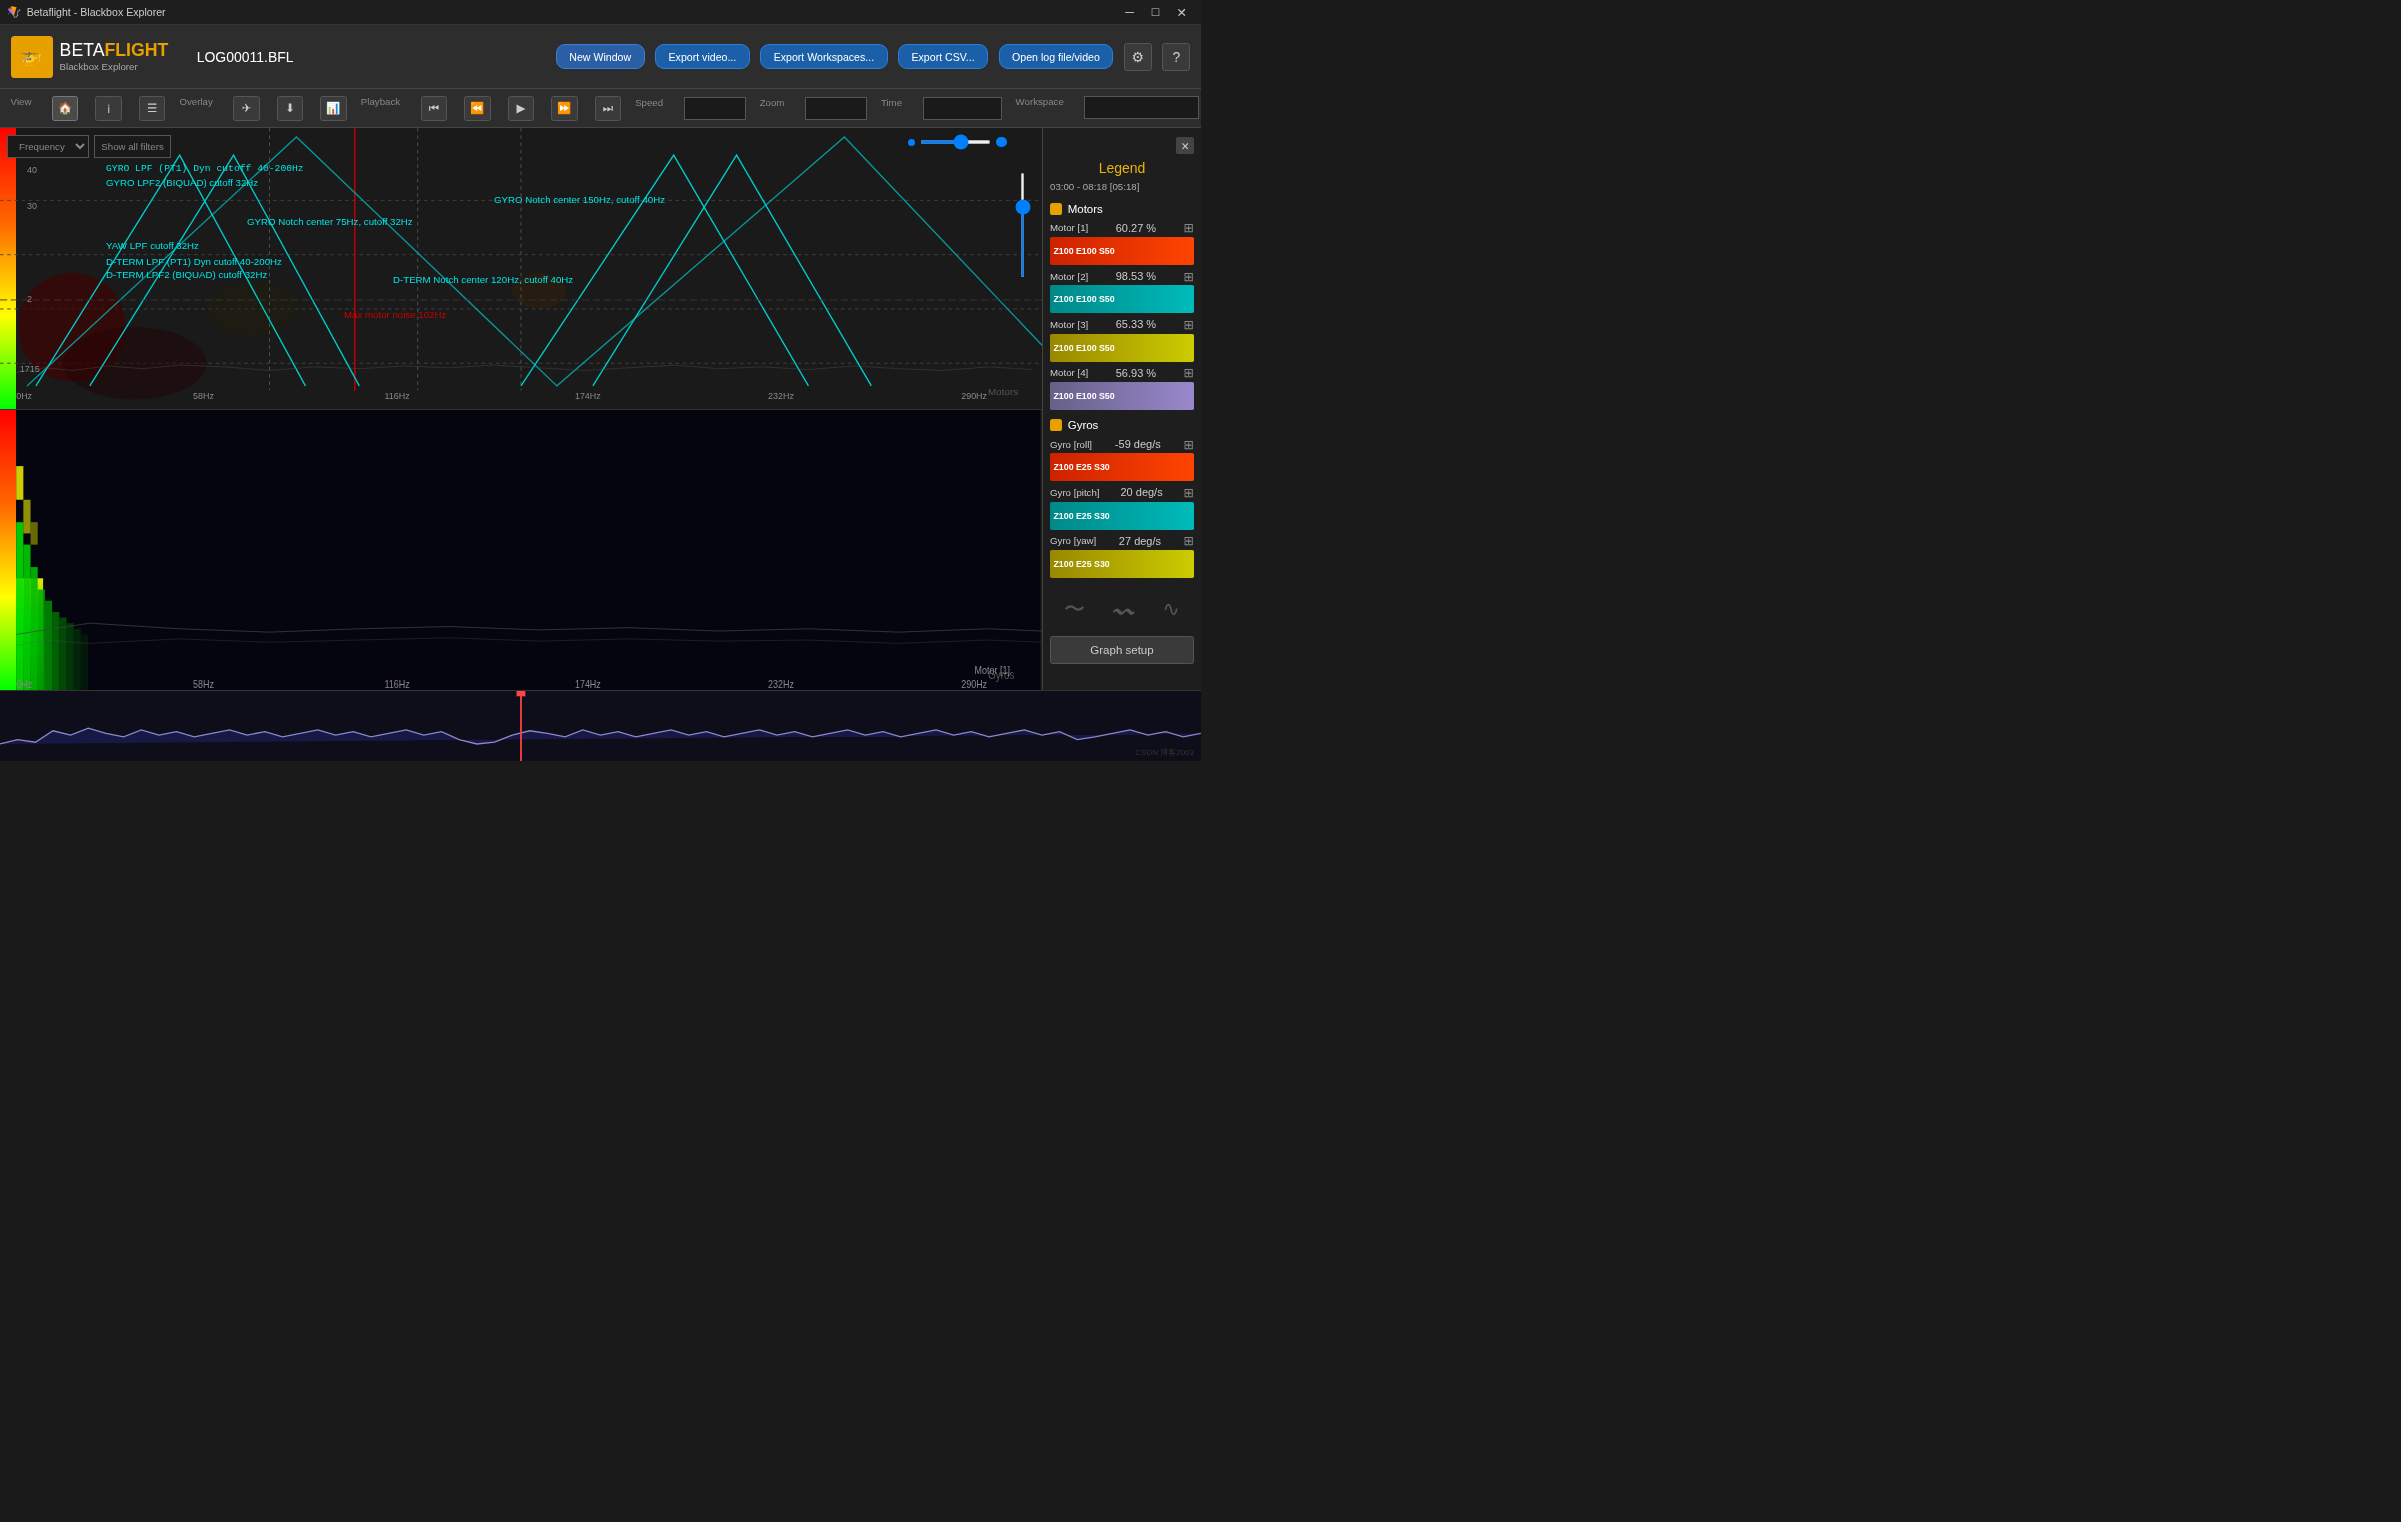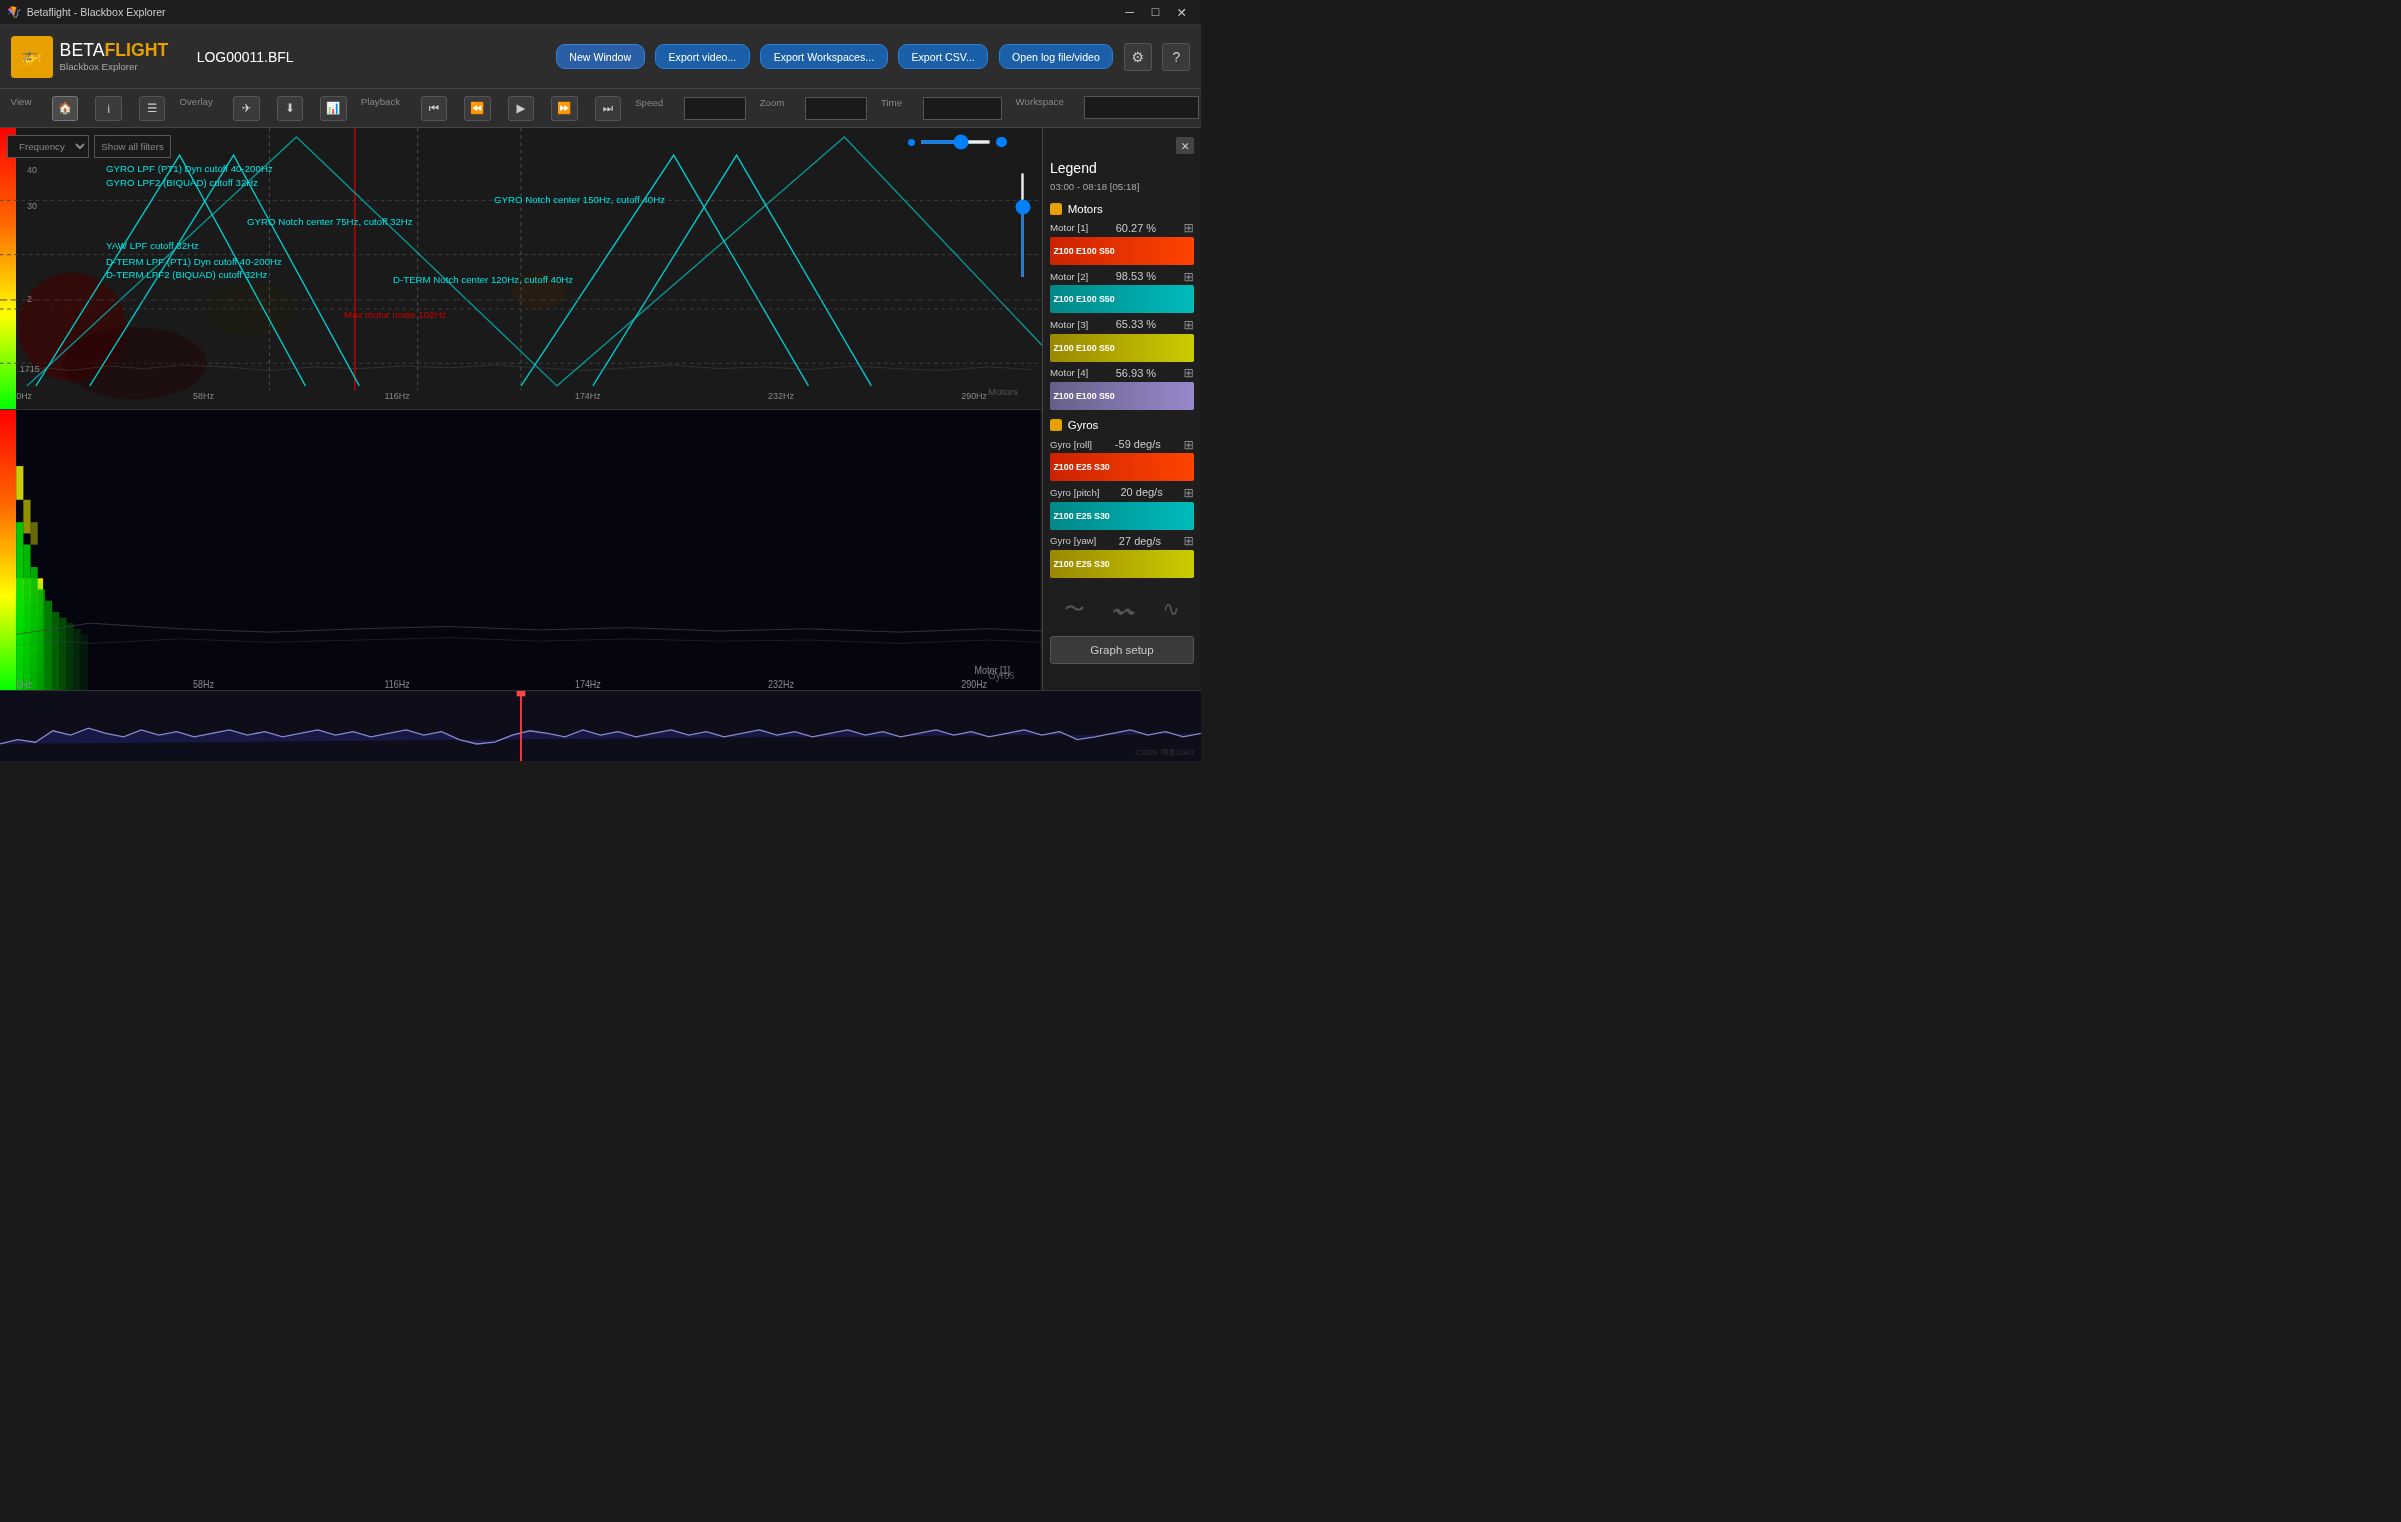--- a/index.html
+++ b/index.html
@@ -214,21 +214,21 @@
       background: #444;
       border: none;
       color: #ccc;
       width: 17.7px; height: 17.7px;
       cursor: pointer;
       font-size: 10.6px;
       display: flex; align-items: center; justify-content: center;
       border-radius: 1.8px;
       z-index: 20;
     }
-    .legend-title { font-size: 14px; color: #ffffff; margin-bottom: 5.3px; }
+    .legend-title { font-size: 14px; color: #eab308; margin-bottom: 5.3px; text-align: center; }
     .legend-time { color: #aaa; font-size: 9.7px; margin-bottom: 10.6px; }
     .legend-section-title {
       display: flex; align-items: center; gap: 5.3px;
       margin-bottom: 5.3px; margin-top: 8.8px;
       font-size: 11.5px; color: #fff;
     }
     .legend-dot { width: 12.4px; height: 12.4px; border-radius: 2.6px; background: #e8a000; }
     .legend-item { margin-bottom: 3.5px; }
     .legend-item-header {
       display: flex; justify-content: space-between; align-items: center;
@@ -465,21 +465,21 @@
         <text x="18" y="300" fill="#888" font-size="10">0Hz</text>
         <text x="215" y="300" fill="#888" font-size="10">58Hz</text>
         <text x="428" y="300" fill="#888" font-size="10">116Hz</text>
         <text x="640" y="300" fill="#888" font-size="10">174Hz</text>
         <text x="855" y="300" fill="#888" font-size="10">232Hz</text>
         <text x="1070" y="300" fill="#888" font-size="10">290Hz</text>
 
         <text x="1100" y="295" fill="#555" font-size="11">Motors</text>
       </svg>
 
-      <div class="chart-label" style="top: 35px; left: 106px;">GYRO LPF (PT1) Dyn cutoff 40-200Hz</div>
+      <div class="chart-label" style="top: 35px; left: 106px; font-family: Liberation Mono, monospace;">GYRO LPF (PT1) Dyn cutoff 40-200Hz</div>
       <div class="chart-label" style="top: 49px; left: 106px;">GYRO LPF2 (BIQUAD) cutoff 32Hz</div>
       <div class="chart-label" style="top: 88px; left: 247px;">GYRO Notch center 75Hz, cutoff 32Hz</div>
       <div class="chart-label" style="top: 66px; left: 494px;">GYRO Notch center 150Hz, cutoff 40Hz</div>
       <div class="chart-label" style="top: 112px; left: 106px;">YAW LPF cutoff 32Hz</div>
       <div class="chart-label" style="top: 128px; left: 106px;">D-TERM LPF (PT1) Dyn cutoff 40-200Hz</div>
       <div class="chart-label" style="top: 141px; left: 106px;">D-TERM LPF2 (BIQUAD) cutoff 32Hz</div>
       <div class="chart-label" style="top: 146px; left: 393px;">D-TERM Notch center 120Hz, cutoff 40Hz</div>
       <div class="chart-label" style="top: 181px; left: 344px; color: #cc0000;">Max motor noise 102Hz</div>
 
       <div class="vertical-slider-container" style="right:17.7px; top:44px;">

